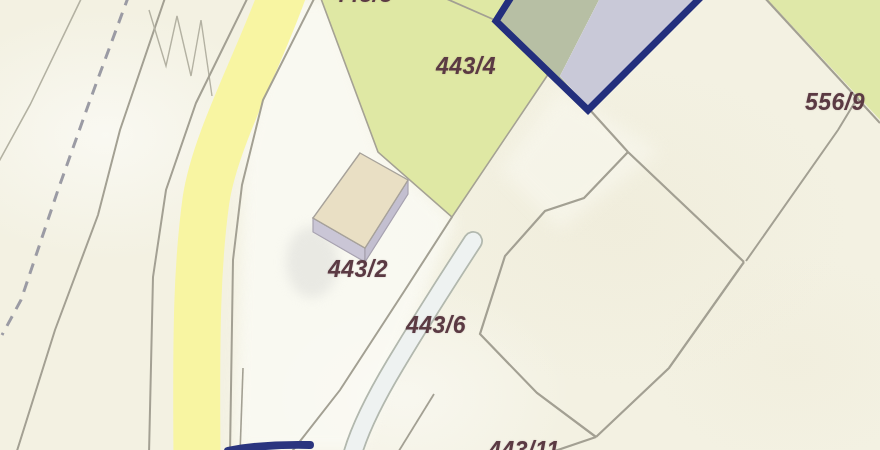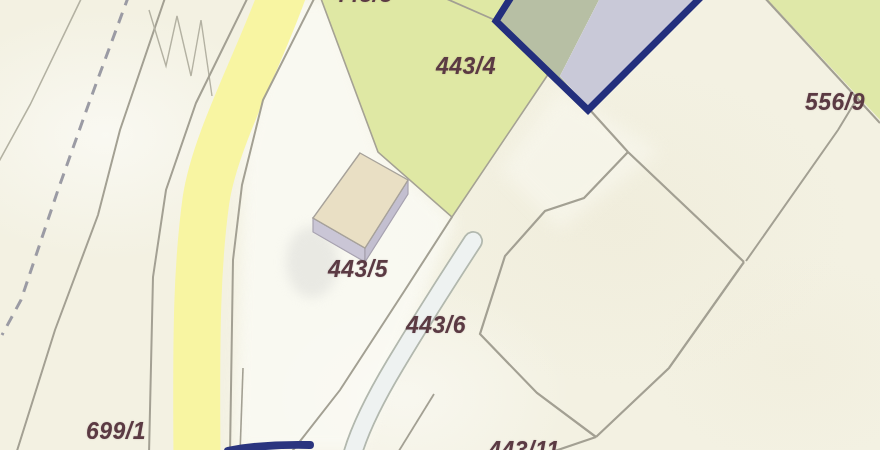--- a/index.html
+++ b/index.html
@@ -79,18 +79,17 @@
       <polygon points="600,-2 700,-2 588,107 560,76" fill="#c9c9d8"></polygon>
       <polygon points="513,-6 704,-6 588,110 496,21" fill="none" stroke="#232f7d" stroke-width="7" stroke-linejoin="miter"></polygon>
     </g>
 
     <path d="M228,451 Q262,444 310,445" fill="none" stroke="#2b357f" stroke-width="8" stroke-linecap="round"></path>
   </svg>
 
   <div class="plabel" style="left:363px;top:-6px;">443/3</div>
   <div class="plabel" style="left:466px;top:66px;">443/4</div>
   <div class="plabel" style="left:835px;top:102px;">556/9</div>
-  <div class="plabel" style="left:358px;top:269px;">443/5</div>
+  <div class="plabel" style="left:358px;top:269px;">443/2</div>
   <div class="plabel" style="left:436px;top:325px;">443/6</div>
-  <div class="plabel" style="left:116px;top:431px;">699/1</div>
   <div class="plabel" style="left:524px;top:450px;">443/11</div>
 
 </div>
 
 </body></html>

